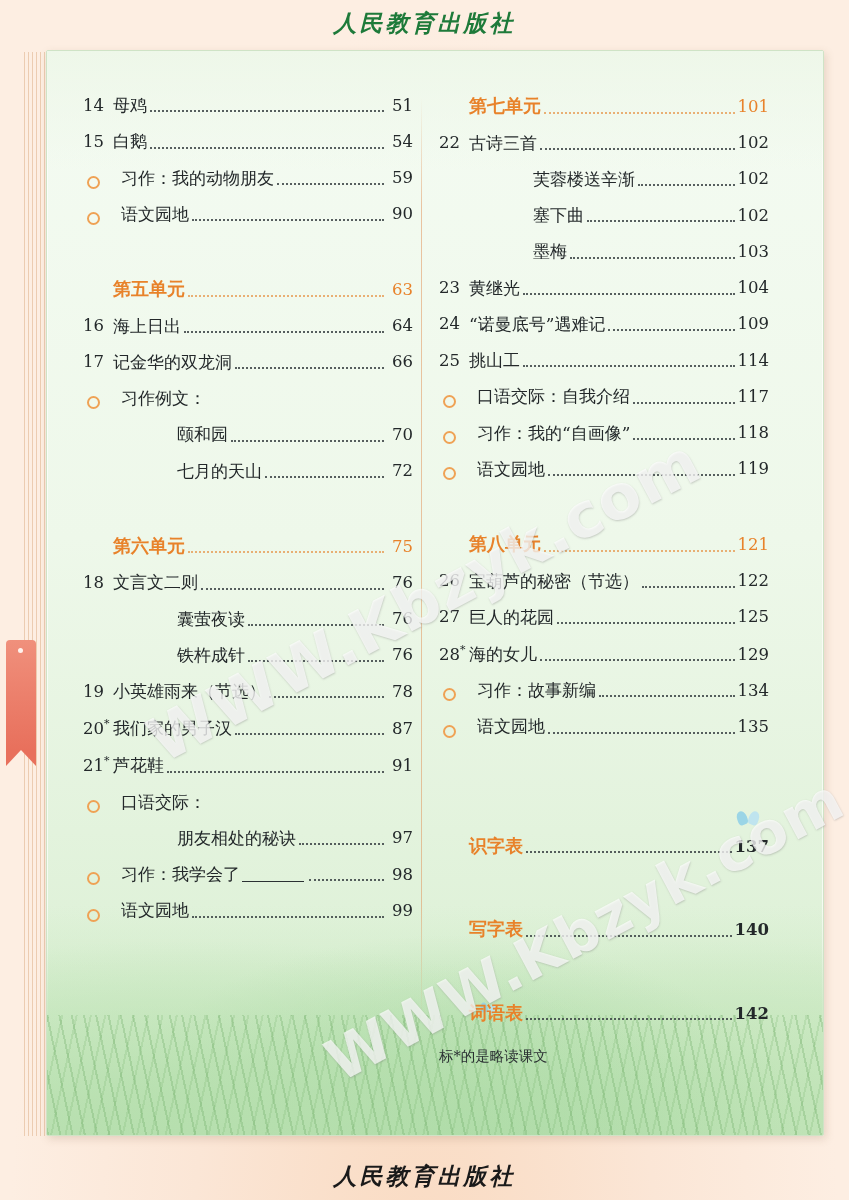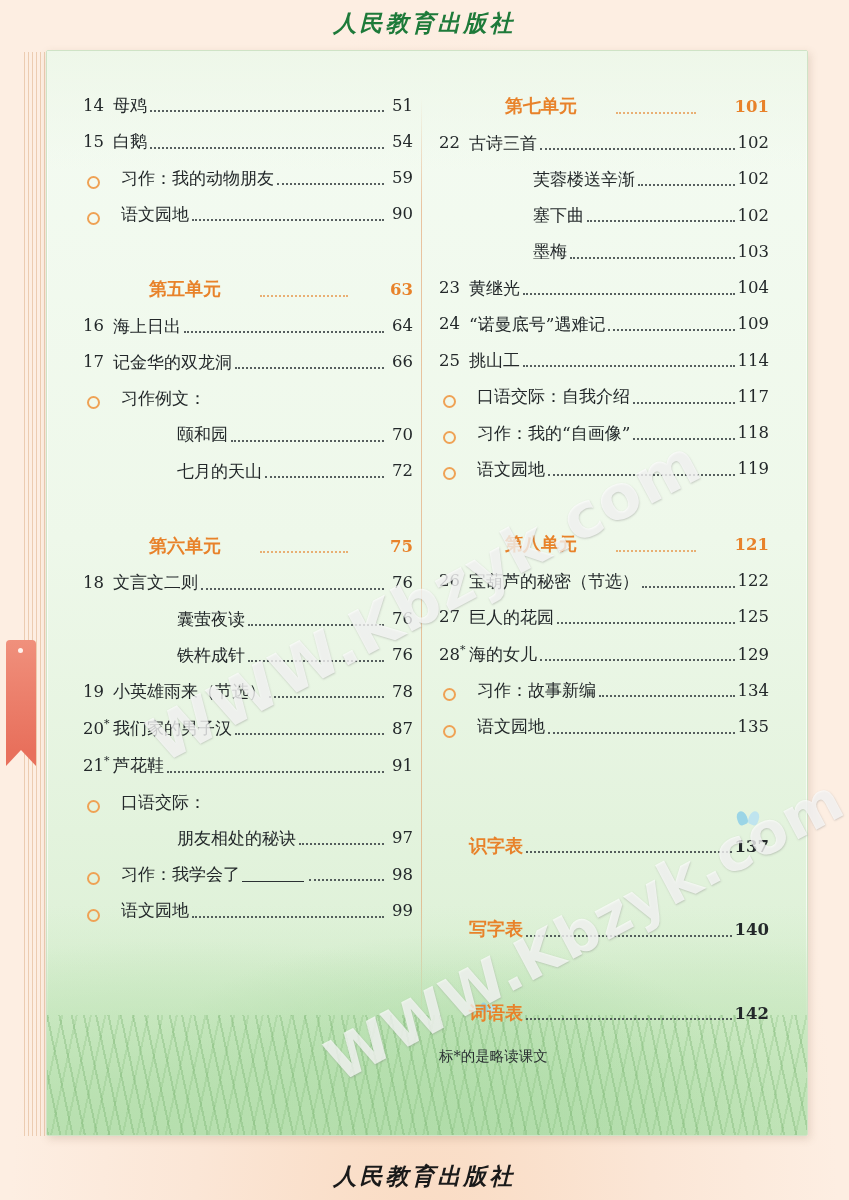--- a/index.html
+++ b/index.html
@@ -39,20 +39,21 @@
     position:absolute;top:0;bottom:0;width:1px;background:#e7c3a5;opacity:.8;
   }
   .sheet{
     position:absolute;left:46px;top:50px;width:760px;height:1084px;
     background:
       linear-gradient(180deg,#f4fbf2 0%, #eef8ea 45%, #e3f3dd 72%, #d7eed0 100%);
     border:1px solid #cfe3c6;
     border-radius:2px;
     box-shadow:0 0 0 1px #ffffffaa inset, 2px 3px 8px rgba(120,90,60,.18);
     overflow:hidden;
+    padding-left:16px;
   }
   
   .grass{
     position:absolute;left:0;right:0;bottom:0;height:230px;
     background:
       radial-gradient(ellipse at 18% 100%, #b6dfae 0%, rgba(182,223,174,0) 60%),
       radial-gradient(ellipse at 52% 105%, #a9d9a3 0%, rgba(169,217,163,0) 62%),
       radial-gradient(ellipse at 85% 100%, #bfe3b6 0%, rgba(191,227,182,0) 60%),
       linear-gradient(180deg, rgba(214,238,206,0) 0%, #cdeac4 65%, #bfe2b6 100%);
   }
@@ -106,24 +107,24 @@
   }
   .row .num sup{font-size:11px;}
   .row .title{white-space:nowrap;}
   .row .dots{
     flex:1 1 auto;margin:0 3px 4px 3px;height:1px;
     border-bottom:2px dotted #3c4446;opacity:.85;
   }
   .row .pg{flex:0 0 auto;min-width:26px;text-align:right;font-size:16.5px;}
 
   .unit{
-    color:#e8822a;font-weight:bold;font-size:18px;gap:36px;
+    color:#e8822a;font-weight:bold;font-size:18px;
   }
   .unit .dots{border-bottom-color:#e8a35f;}
-  .unit .pg{color:#e8822a;font-weight:bold;}
+  .unit .pg{color:#e8822a;font-weight:normal;}
   .indent2 .title{padding-left:64px;}
 
   .circ{
     width:30px;flex:0 0 auto;display:flex;align-items:center;
     padding-top:2px;
   }
   .circ span{
     display:inline-block;width:13px;height:13px;border-radius:50%;
     border:2px solid #efa255;box-sizing:border-box;margin-left:4px;
   }

